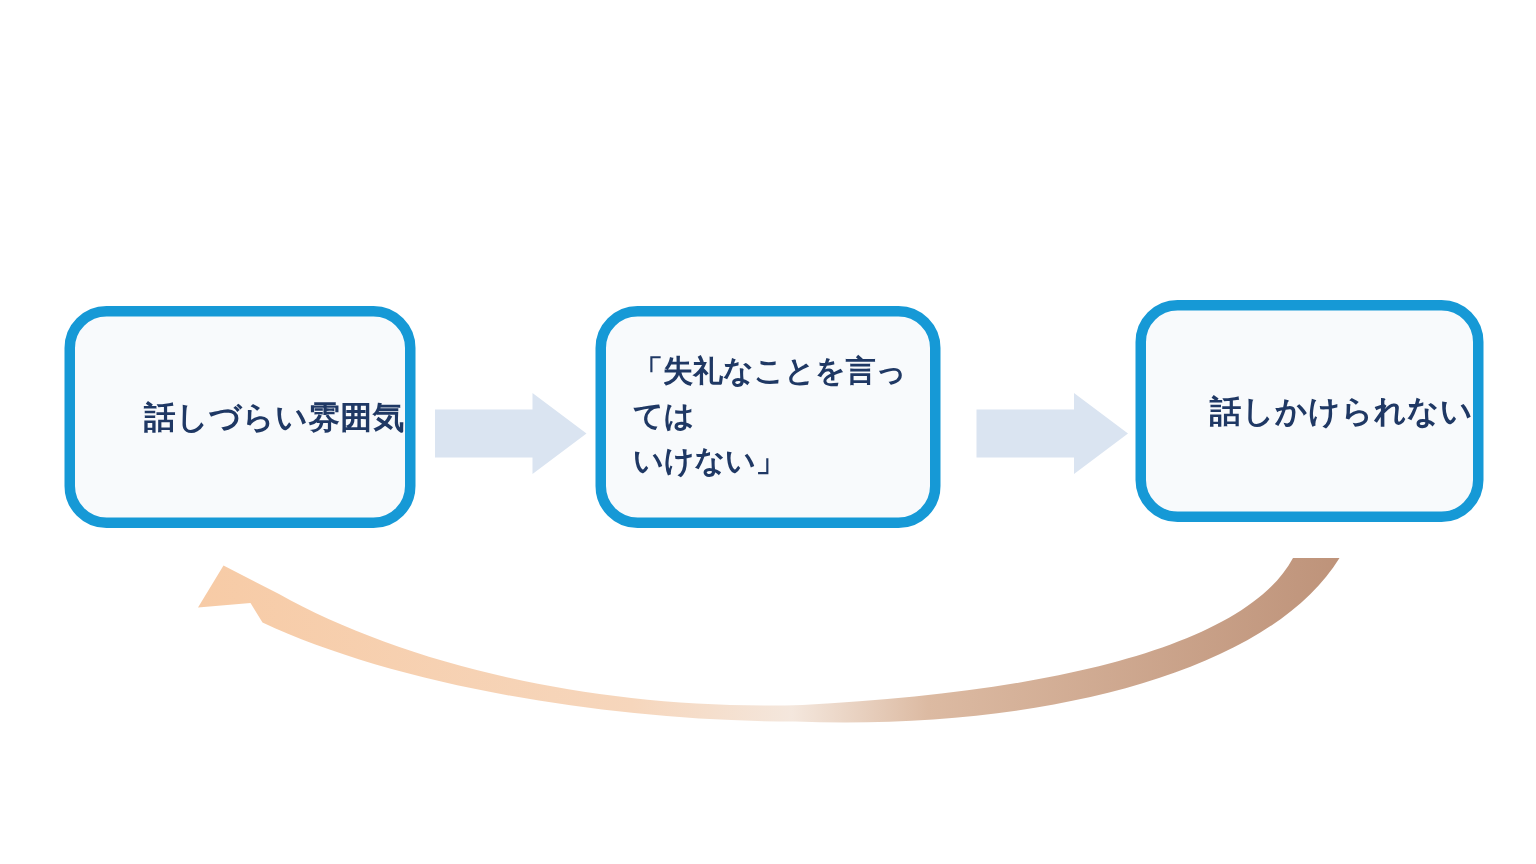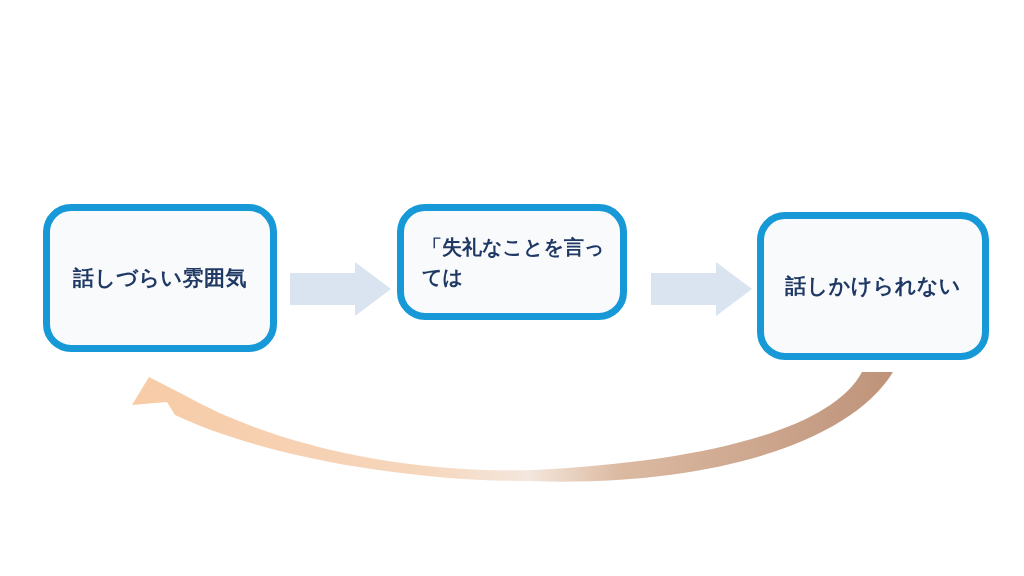--- a/index.html
+++ b/index.html
@@ -16,32 +16,32 @@
     overflow: hidden;
   }
   .flow-box {
     position: absolute;
     box-sizing: border-box;
     border: 7px solid var(--box-border, #1699D6);
     border-radius: 28px;
     background: var(--box-fill, #F8FAFC);
     display: flex;
     align-items: center;
-    justify-content: center;
+    justify-content: flex-end;
     color: var(--box-text, #1F3864);
     font-weight: bold;
   }
   .flow-box .centered-label {
     font-size: 21px;
     letter-spacing: 0.5px;
     text-align: center;
   }
   #box-cause  { left: 43px;  top: 204px; width: 234px; height: 148px; }
-  #box-inner  { left: 397px; top: 204px; width: 230px; height: 116px; justify-content: flex-start; }
-  #box-result { left: 757px; top: 212px; width: 232px; height: 148px; }
+  #box-inner  { left: 397px; top: 204px; width: 230px; height: 148px; justify-content: flex-start; }
+  #box-result { left: 757px; top: 200px; width: 232px; height: 148px; }
   .multi-line {
     font-size: 20px;
     line-height: 30px;
     text-align: left;
     padding-left: 18px;
     padding-right: 6px;
   }
   .multi-line span { display: block; }
   .shape-layer {
     position: absolute;
@@ -56,20 +56,21 @@
 
 <div class="canvas">
 
   <div class="flow-box" id="box-cause">
     <span class="centered-label">話しづらい雰囲気</span>
   </div>
 
   <div class="flow-box" id="box-inner">
     <div class="multi-line">
       <span>「失礼なことを言っては</span>
+      <span>いけない」</span>
     </div>
   </div>
 
   <div class="flow-box" id="box-result">
     <span class="centered-label">話しかけられない</span>
   </div>
 
   <svg class="shape-layer" viewBox="0 0 1024 576">
     <defs>
       <linearGradient id="loopGrad" x1="0" y1="0" x2="1" y2="0">

